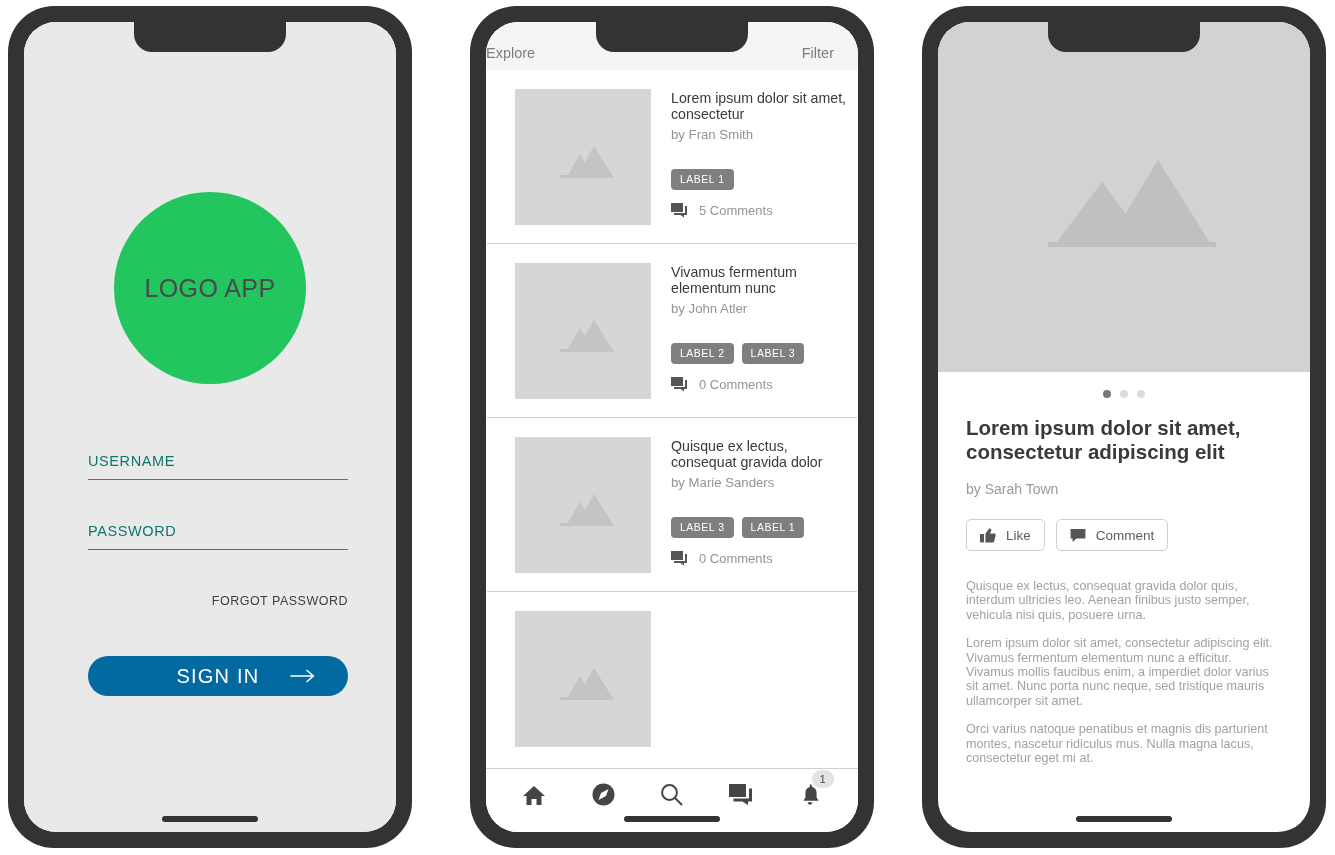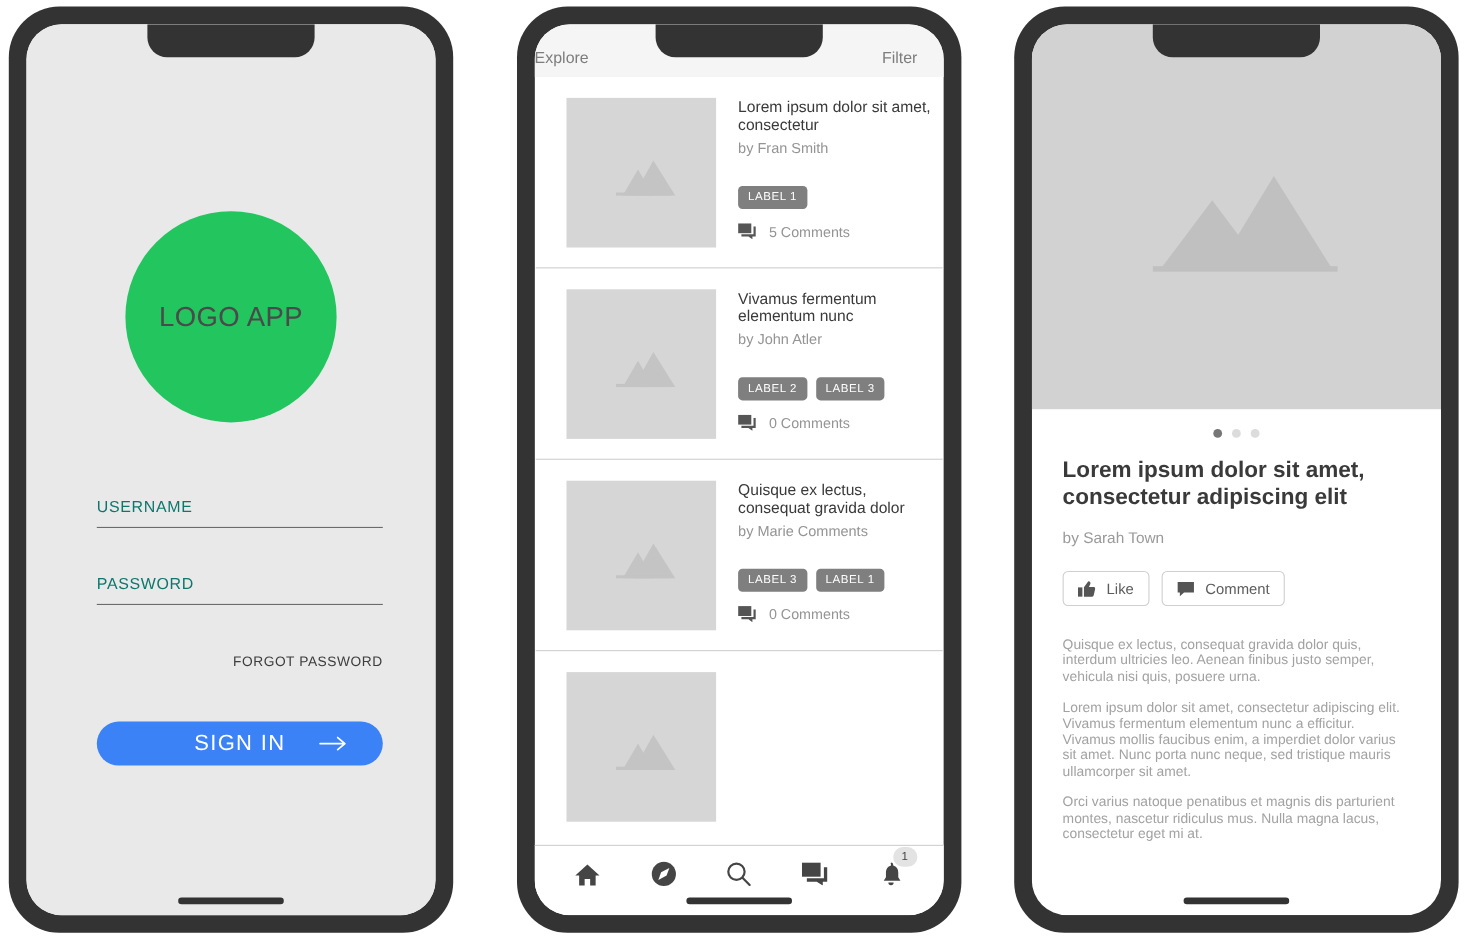--- a/index.html
+++ b/index.html
@@ -71,21 +71,21 @@
   }
   .forgot {
     text-align: right;
     font-size: 12.5px;
     color: #3d3d3d;
     letter-spacing: 0.5px;
   }
   .signin-btn {
     position: absolute;
     left: 64px; width: 260px; height: 40px;
-    background: #3b82f6;
+    background: #0369a1;
     border-radius: 20px;
     border: none;
     display: flex; align-items: center; justify-content: center;
     position: relative;
   }
   .signin-label {
     font-size: 20px; color: #ffffff; letter-spacing: 1.2px;
   }
   .signin-arrow {
     position: absolute; right: 32px; top: 50%;
@@ -348,21 +348,21 @@
           <div class="feed-item">
             <div class="thumb">
               <svg width="74" height="42" viewBox="0 0 74 42">
                 <polygon points="20,42 34,18 48,42" fill="#c4c4c4"></polygon>
                 <polygon points="30,42 48,10 68,42" fill="#c4c4c4"></polygon>
                 <rect x="14" y="39" width="50" height="3" fill="#c4c4c4"></rect>
               </svg>
             </div>
             <div class="feed-body">
               <div class="feed-title">Quisque ex lectus, consequat gravida dolor</div>
-              <div class="feed-author">by Marie Comments</div>
+              <div class="feed-author">by Marie Sanders</div>
               <div class="labels">
                 <span class="chip">LABEL 3</span>
                 <span class="chip">LABEL 1</span>
               </div>
               <div class="comments-row">
                 <span>
                   <svg width="17" height="15" viewBox="0 0 17 15">
                     <rect x="0" y="0" width="12" height="9" fill="#555555"></rect>
                     <path d="M3 10 h11 v-7 h2 v9 h-3 v2.6 L9.4 12 H3z" fill="#555555"></path>
                   </svg>

